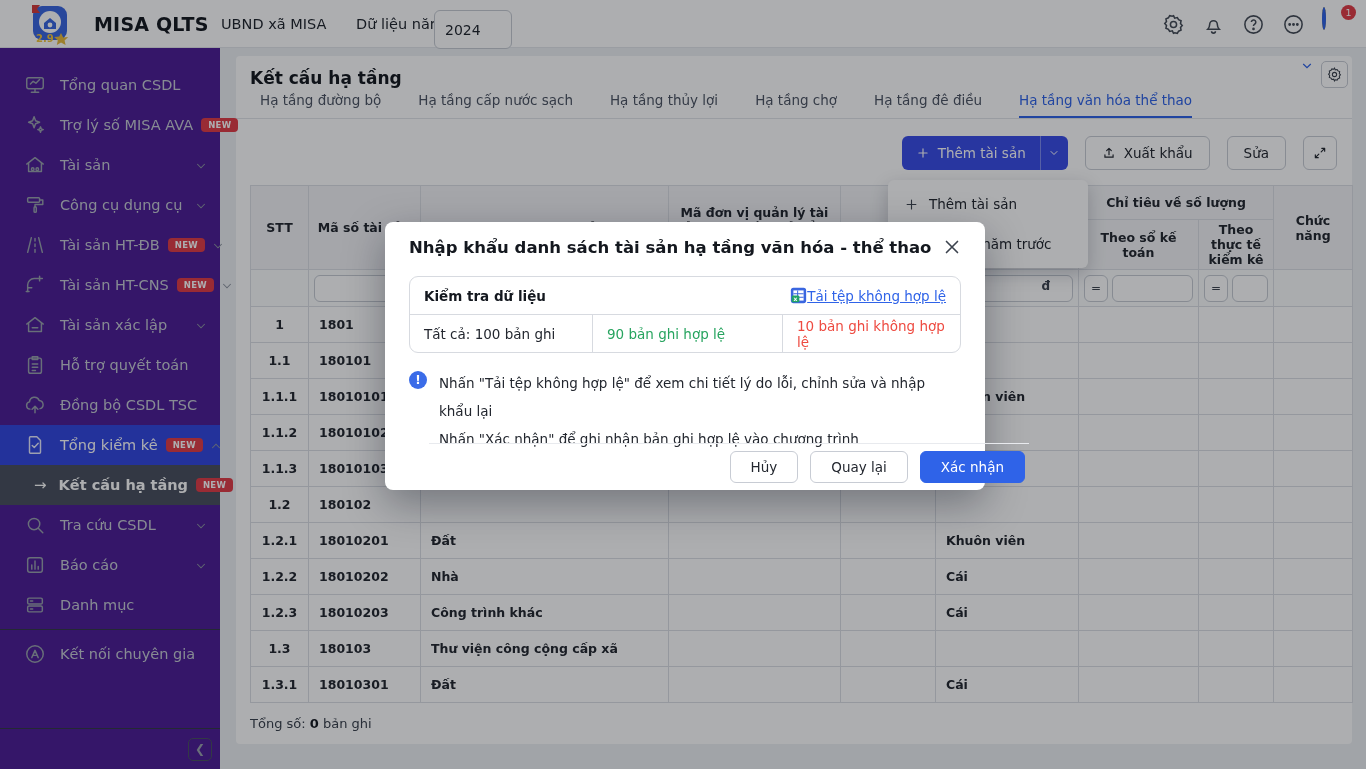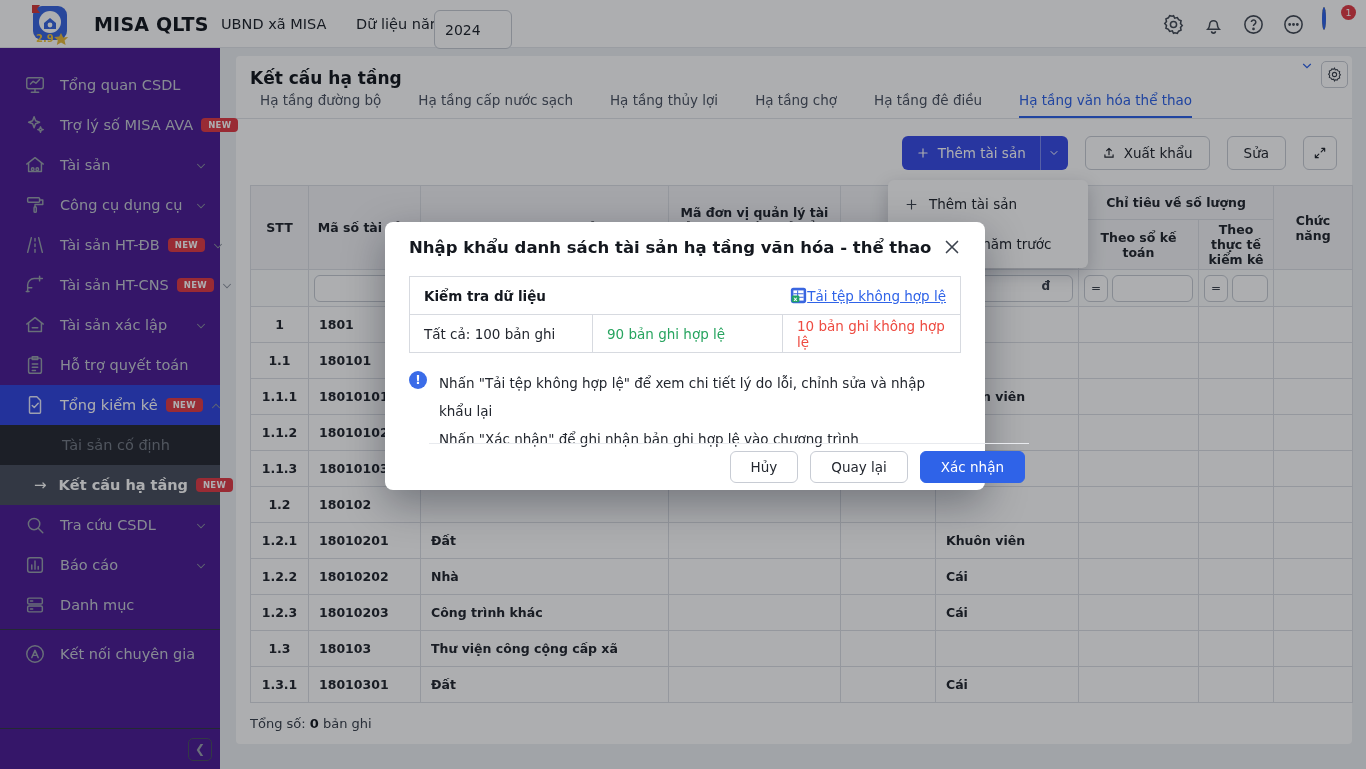--- a/index.html
+++ b/index.html
@@ -104,21 +104,21 @@
     color:#23272f; cursor:pointer; white-space:nowrap; }
   .menu-item svg { width:15px; height:15px; fill:none; stroke:#3c434e; stroke-width:1.8; stroke-linecap:round; flex:none; }
 
   
   .backdrop { position:absolute; inset:0; background:rgba(5,8,15,.33); z-index:40; }
   .modal { position:absolute; left:385px; top:222px; width:600px; height:268px; background:#fff; border-radius:8px;
     box-shadow:0 14px 40px rgba(10,15,30,.35); z-index:50; }
   .m-title { position:absolute; left:24px; top:16px; font-size:16.5px; font-weight:bold; color:#14181f; }
   .m-close { position:absolute; right:22px; top:14px; width:22px; height:22px; cursor:pointer; }
   .m-close svg { width:100%; height:100%; stroke:#3c434e; stroke-width:1.8; fill:none; stroke-linecap:round; }
-  .m-box { position:absolute; left:24px; top:54px; width:552px; border:1px solid #d7dae0; border-radius:0; }
+  .m-box { position:absolute; left:24px; top:54px; width:552px; border:1px solid #d7dae0; border-radius:9px; }
   .m-box-head { height:37px; display:flex; align-items:center; justify-content:space-between; padding:0 14px; }
   .m-box-title { font-size:13.5px; font-weight:bold; color:#14181f; }
   .m-link { display:flex; align-items:center; gap:0; cursor:pointer; }
   .m-link a { font-size:13.5px; color:#2f63e8; text-decoration:underline; }
   .xls { width:17px; height:17px; }
   .m-stats { display:flex; border-top:1px solid #d7dae0; height:38px; }
   .m-stat { display:flex; align-items:center; padding:0 14px; font-size:13.5px; border-left:1px solid #d7dae0; }
   .m-stat:first-child { border-left:none; width:182px; color:#23272f; }
   .m-stat.valid { width:190px; color:#27a45f; }
   .m-stat.invalid { flex:1; color:#ee4a40; }
@@ -262,35 +262,39 @@
             </svg></span>
         </div>
         <div class="s-item">
           <span class="s-icon"><svg viewBox="0 0 24 24">
               <rect x="5" y="4.5" width="14" height="16.5" rx="2"></rect>
               <path d="M9 3h6v3H9z"></path>
               <path d="M9 11h6M9 14.5h6M9 18h3.5"></path>
             </svg></span>
           <span class="s-label">Hỗ trợ quyết toán</span>
         </div>
+        <div class="s-item">
+          <span class="s-icon"><svg viewBox="0 0 24 24">
+              <path d="M6.5 16.5A4 4 0 016 8.6 5.5 5.5 0 0116.6 7 4.6 4.6 0 0117.5 16"></path>
+              <path d="M12 20.5v-7m0 0l-3.2 3.2M12 13.5l3.2 3.2"></path>
+            </svg></span>
+          <span class="s-label">Đồng bộ CSDL TSC</span>
+        </div>
         <div class="s-item active">
           <span class="s-icon"><svg viewBox="0 0 24 24">
               <path d="M7 3h7l4 4v13a1 1 0 01-1 1H7a1 1 0 01-1-1V4a1 1 0 011-1z"></path>
               <path d="M9 12.5l2.2 2.2L15.5 10"></path>
             </svg></span>
           <span class="s-label">Tổng kiểm kê</span>
           <span class="badge-new">NEW</span>
           <span class="chev"><svg viewBox="0 0 24 24">
               <path d="M6 15l6-6 6 6"></path>
             </svg></span>
         </div>
         <div class="submenu">
-          <div class="s-sub">
-            <span class="s-label">Tài sản cố định</span>
-          </div>
           <div class="s-sub active">
             <span class="arrow">→</span>
             <span class="s-label">Kết cấu hạ tầng</span>
             <span class="badge-new">NEW</span>
           </div>
         </div>
         <div class="s-item">
           <span class="s-icon"><svg viewBox="0 0 24 24">
               <circle cx="11" cy="11" r="6.2"></circle>
               <path d="M15.6 15.6L20.5 20.5"></path>

